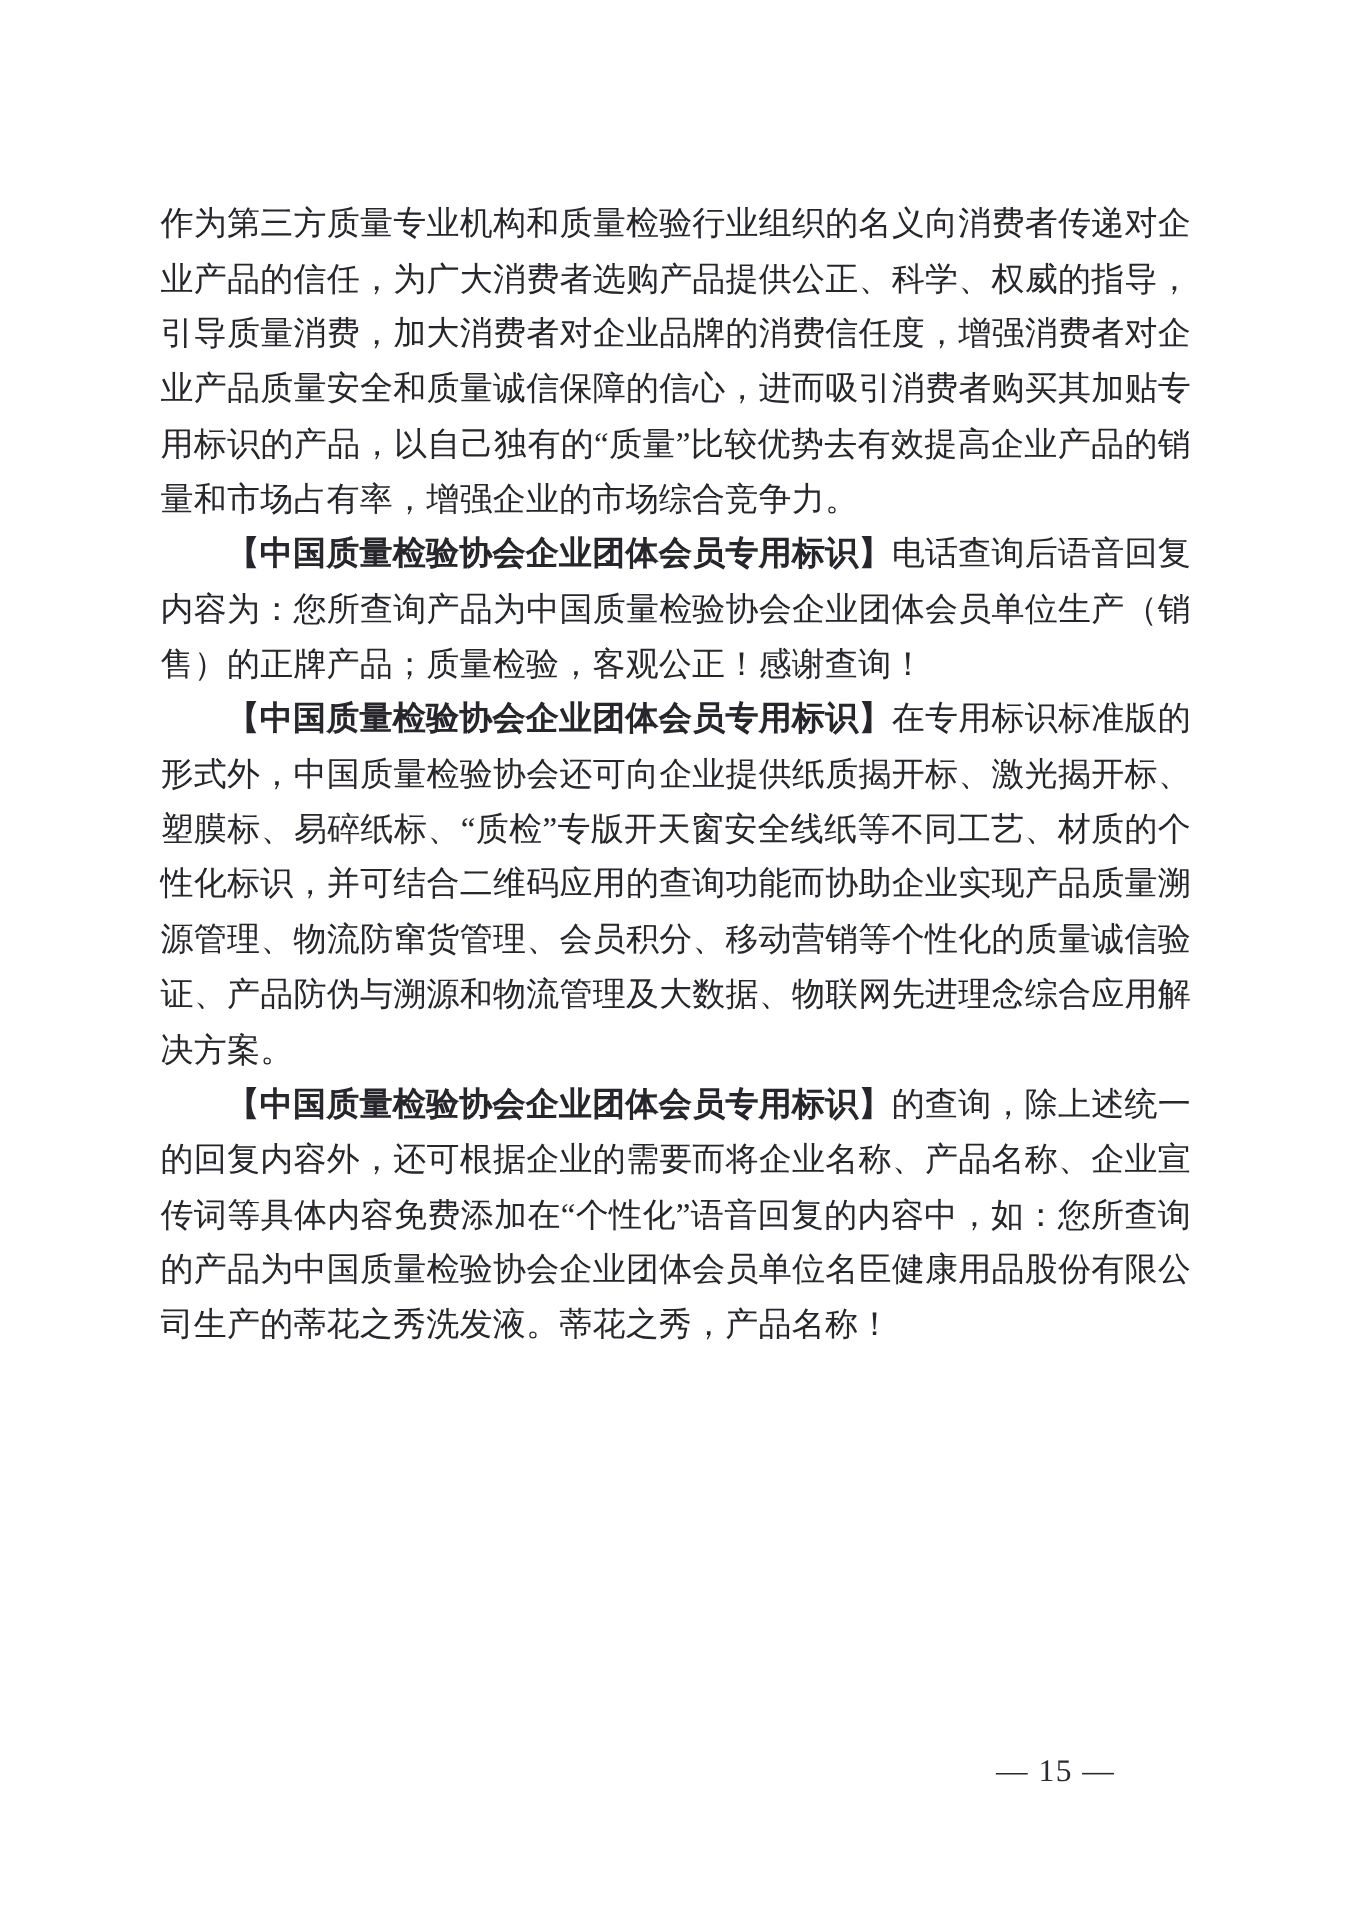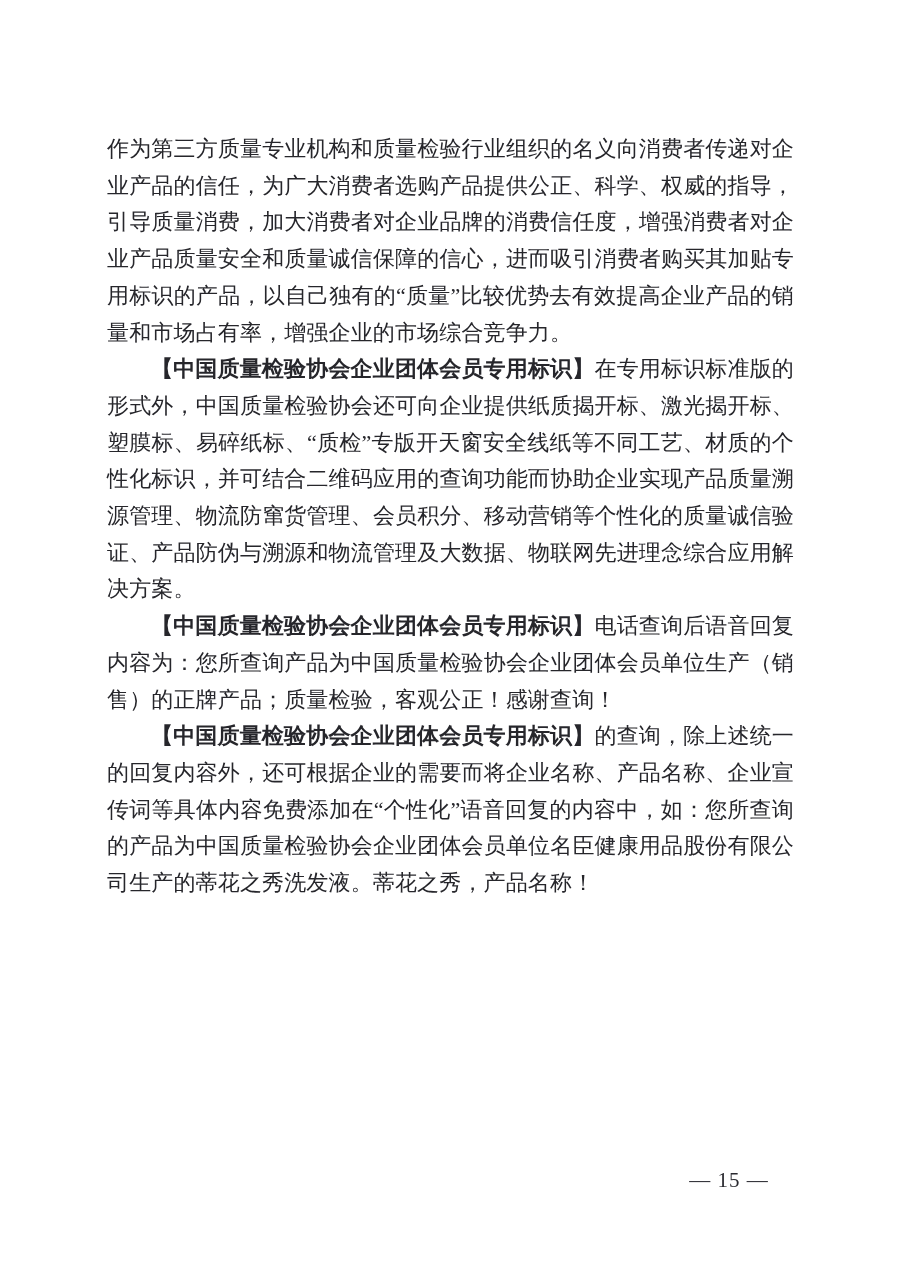--- a/index.html
+++ b/index.html
@@ -38,37 +38,37 @@
   .para .lead {
     font-weight: bold;
   }
   .page-footer {
     position: absolute;
     left: 664px;
     top: 1168px;
     width: 130px;
     font-size: 21px;
     color: #2a2a30;
-    text-align: center;
+    text-align: left;
     letter-spacing: 1px;
     white-space: nowrap;
   }
 </style>
 </head>
 <body>
 
 <div class="page">
 
   <div class="text-block">
 
     <p class="para"><span class="lead"></span><span>作为第三方质量专业机构和质量检验行业组织的名义向消费者传递对企业产品的信任，为广大消费者选购产品提供公正、科学、权威的指导，引导质量消费，加大消费者对企业品牌的消费信任度，增强消费者对企业产品质量安全和质量诚信保障的信心，进而吸引消费者购买其加贴专用标识的产品，以自己独有的“质量”比较优势去有效提高企业产品的销量和市场占有率，增强企业的市场综合竞争力。</span></p>
 
+    <p class="para indented"><span class="lead">【中国质量检验协会企业团体会员专用标识】</span><span>电话查询后语音回复内容为：您所查询产品为中国质量检验协会企业团体会员单位生产（销售）的正牌产品；质量检验，客观公正！感谢查询！</span></p>
+
     <p class="para indented"><span class="lead">【中国质量检验协会企业团体会员专用标识】</span><span>在专用标识标准版的形式外，中国质量检验协会还可向企业提供纸质揭开标、激光揭开标、塑膜标、易碎纸标、“质检”专版开天窗安全线纸等不同工艺、材质的个性化标识，并可结合二维码应用的查询功能而协助企业实现产品质量溯源管理、物流防窜货管理、会员积分、移动营销等个性化的质量诚信验证、产品防伪与溯源和物流管理及大数据、物联网先进理念综合应用解决方案。</span></p>
-
-    <p class="para indented"><span class="lead">【中国质量检验协会企业团体会员专用标识】</span><span>电话查询后语音回复内容为：您所查询产品为中国质量检验协会企业团体会员单位生产（销售）的正牌产品；质量检验，客观公正！感谢查询！</span></p>
 
     <p class="para indented"><span class="lead">【中国质量检验协会企业团体会员专用标识】</span><span>的查询，除上述统一的回复内容外，还可根据企业的需要而将企业名称、产品名称、企业宣传词等具体内容免费添加在“个性化”语音回复的内容中，如：您所查询的产品为中国质量检验协会企业团体会员单位名臣健康用品股份有限公司生产的蒂花之秀洗发液。蒂花之秀，产品名称！</span></p>
 
   </div>
 
   <div class="page-footer">— 15 —</div>
 
 </div>
 
 </body></html>

